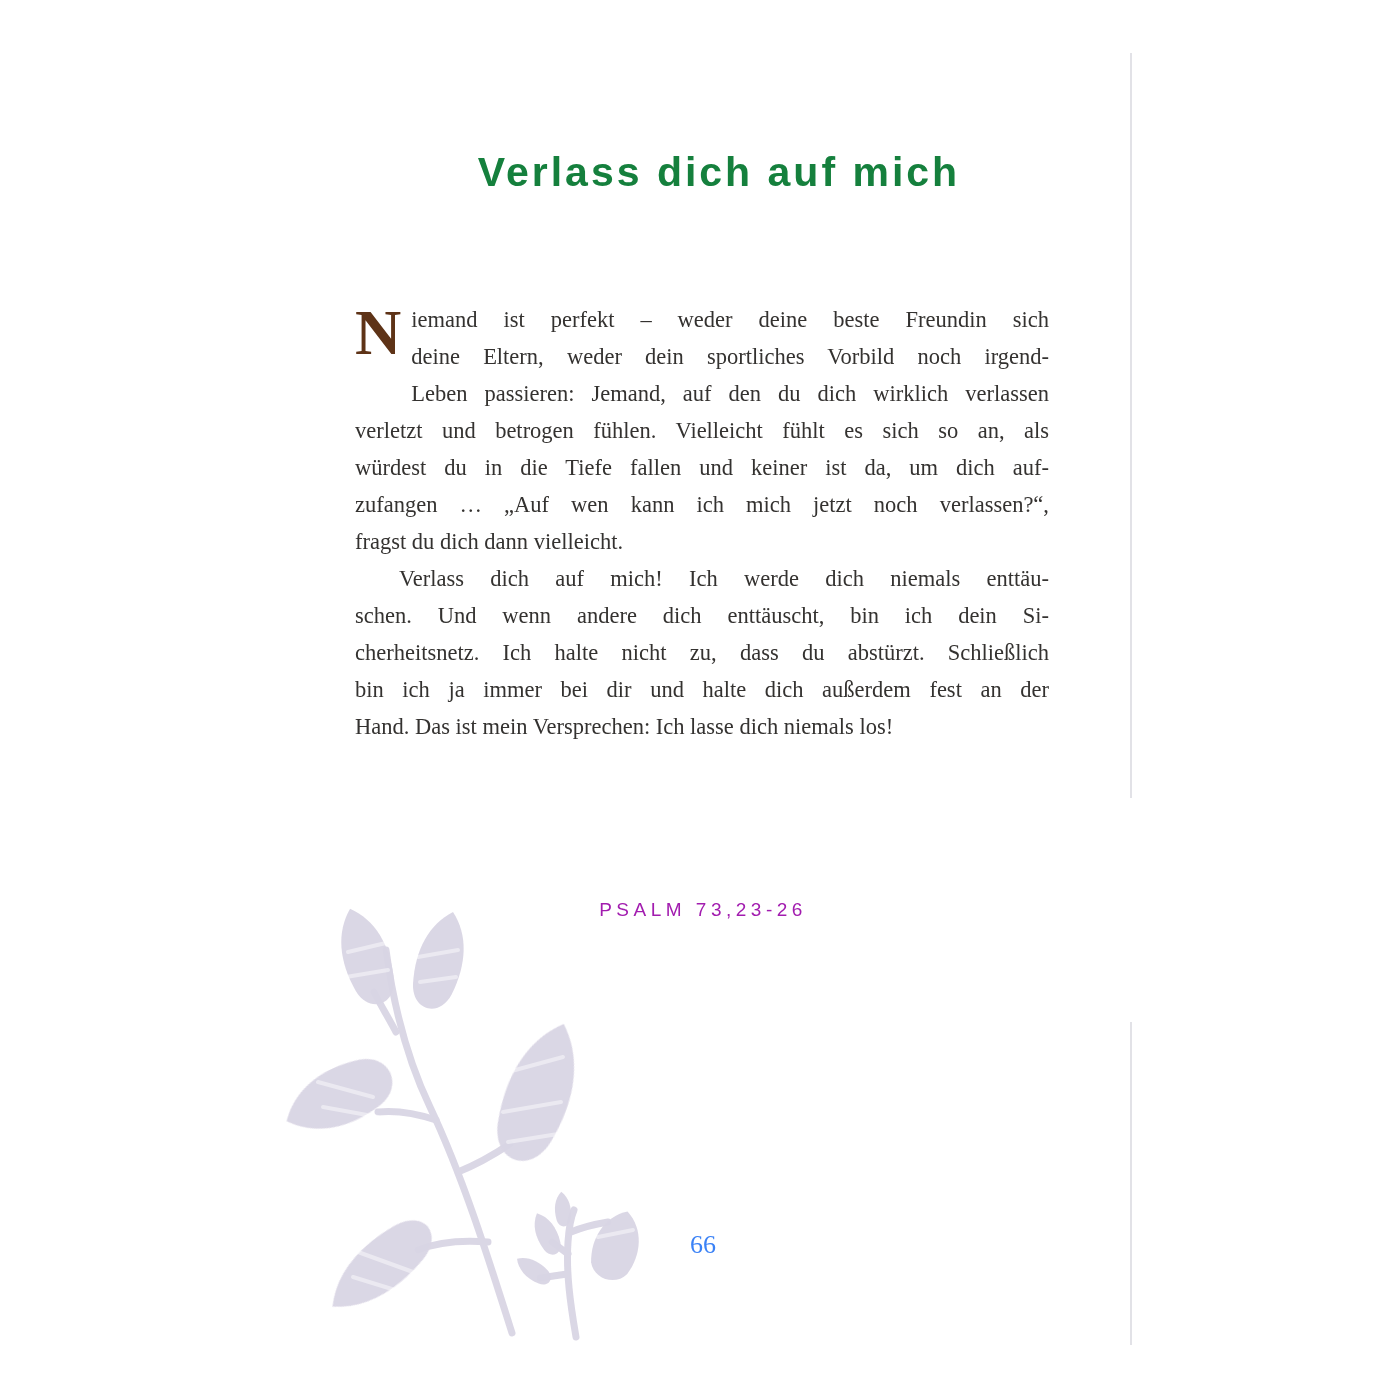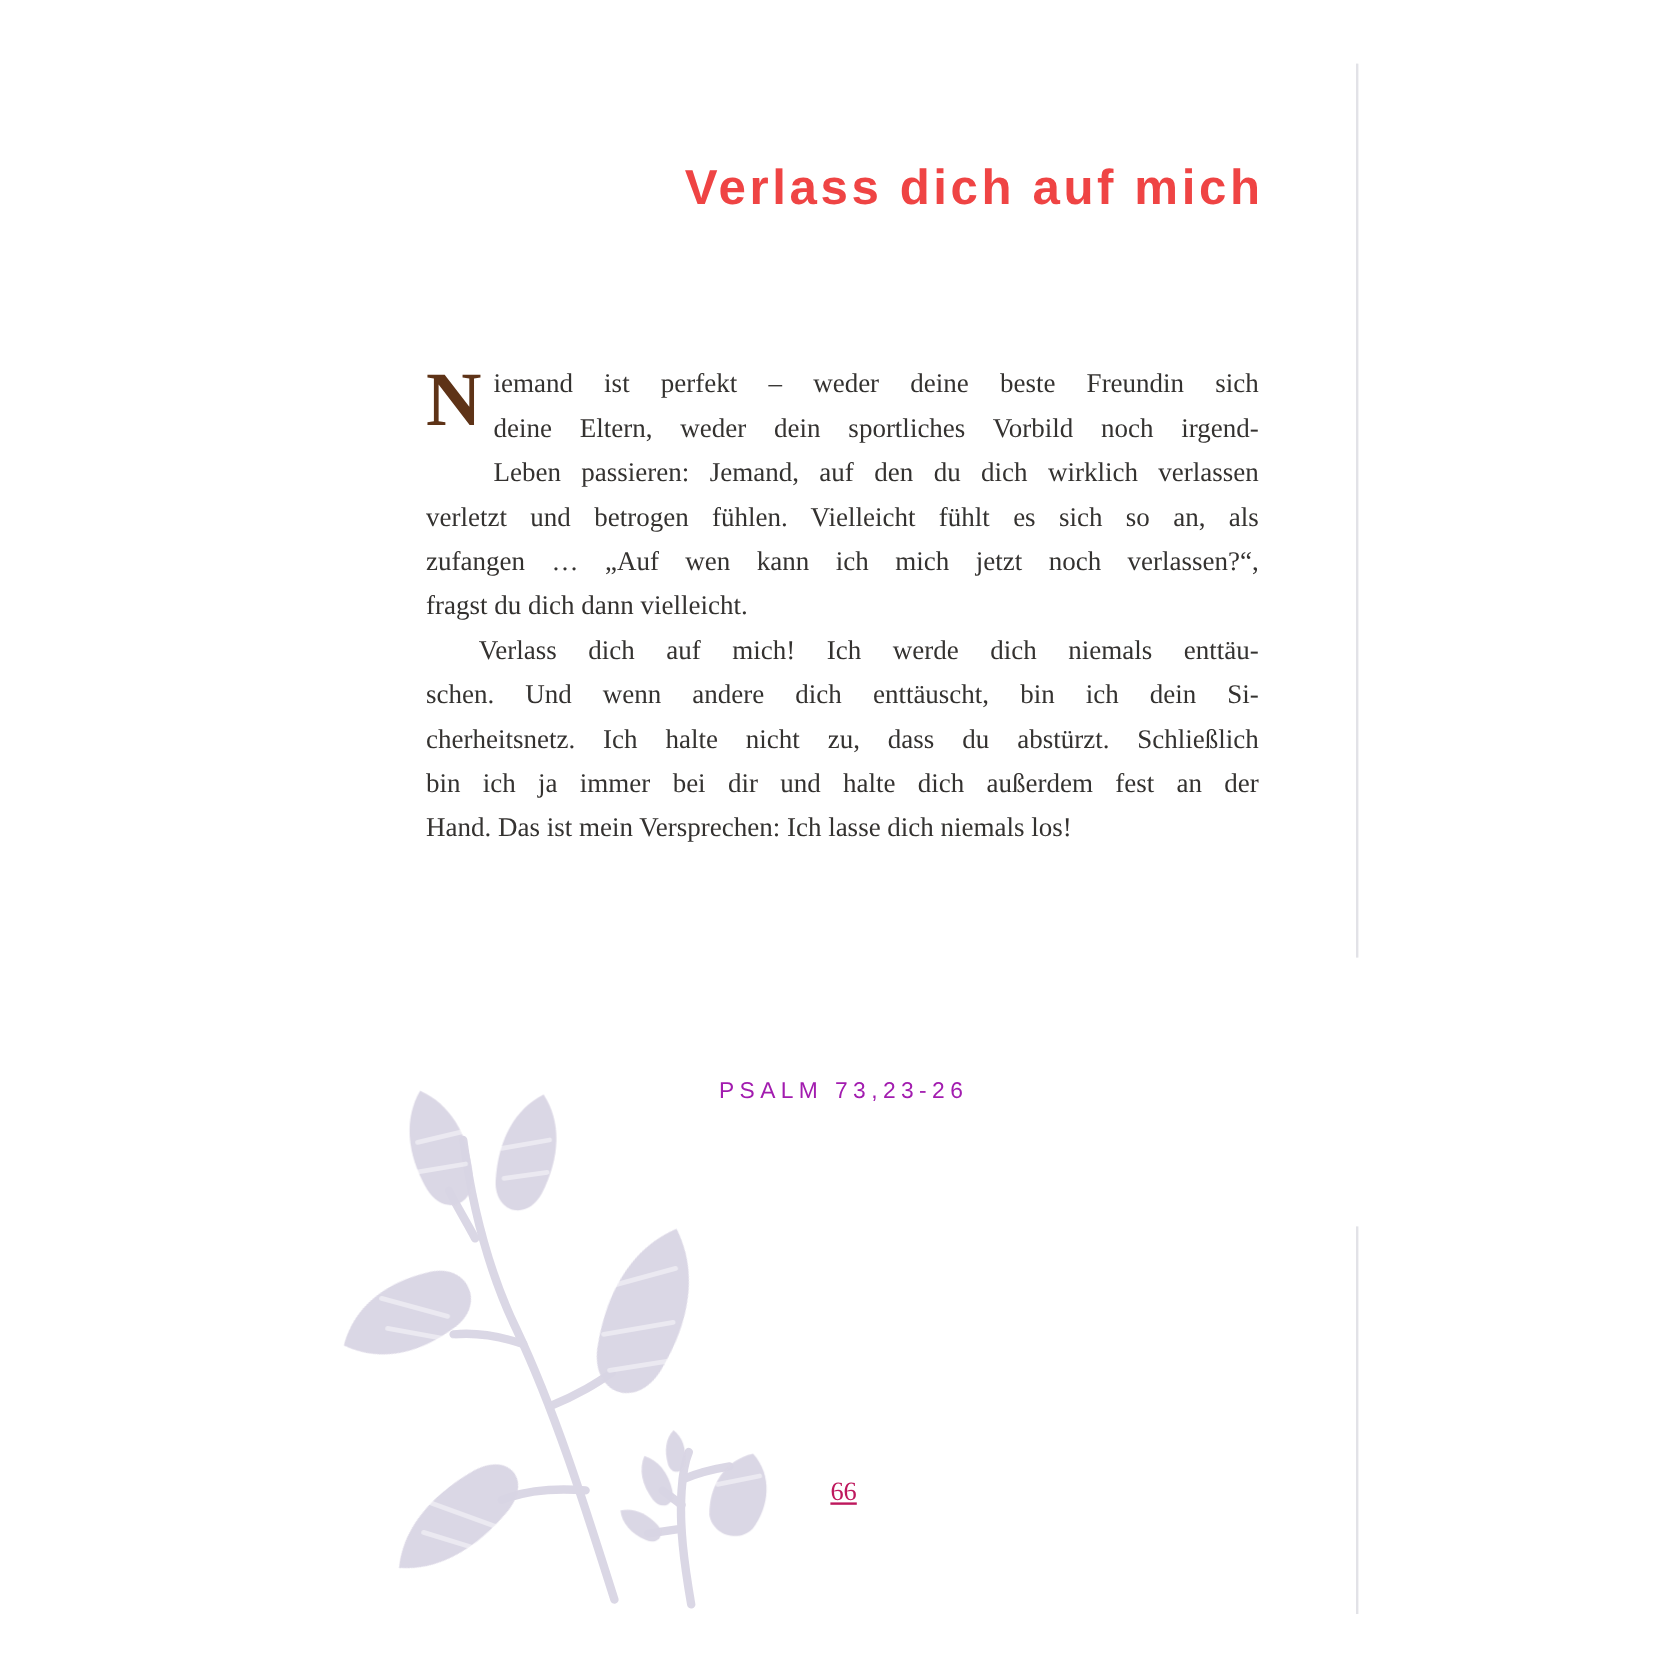--- a/index.html
+++ b/index.html
@@ -3,25 +3,25 @@
 <meta charset="utf-8">
 <style>
   html, body { margin:0; padding:0; background:#ffffff; }
   body {
     width:1400px; height:1400px; position:relative; overflow:hidden;
     font-family:"Liberation Serif", serif;
   }
   .page { position:absolute; inset:0; background:#ffffff; }
 
   .title {
-    position:absolute; left:353px; top:133px; width:700px; margin:0;
-    text-align:right;
+    position:absolute; left:353px; top:133px; width:700px; margin:16px;
+    text-align:center;
     font-family:"Liberation Sans", sans-serif;
     font-weight:700; font-size:41px; letter-spacing:3px;
-    color:#ef4444;
+    color:#15803d;
   }
 
   .bodytext {
     position:absolute; left:355px; top:301px; width:694px;
     font-size:22.5px; line-height:37px; color:#343230;
   }
   .dropcap {
     float:left;
     font-family:"Liberation Serif", serif; font-weight:700;
     font-size:64px; line-height:56px; height:72px;
@@ -33,21 +33,21 @@
 
   .reference {
     position:absolute; left:353px; top:899px; width:700px;
     text-align:center;
     font-family:"Liberation Sans", sans-serif;
     font-size:19px; letter-spacing:4.5px; color:#a21caf;
   }
 
   .pagenum {
     position:absolute; left:353px; top:1230px; width:700px;
-    text-align:center; font-size:22px; color:#be185d;text-decoration:underline;
+    text-align:center; font-size:26px; color:#3b82f6;
   }
 
   .edge-line { position:absolute; left:1130px; width:2px; background:#e2e2e7; }
   .edge-top { top:53px; height:745px; }
   .edge-bottom { top:1022px; height:323px; }
 
   .plant { position:absolute; left:278px; top:882px; }
 </style>
 </head>
 <body>
@@ -97,20 +97,21 @@
   <div class="edge-line edge-bottom"></div>
 
   <h1 class="title">Verlass dich auf mich</h1>
 
   <div class="bodytext">
     <span class="dropcap">N</span>
     <div class="bline">iemand ist perfekt – weder deine beste Freundin sich</div>
     <div class="bline">deine Eltern, weder dein sportliches Vorbild noch irgend-</div>
     <div class="bline">Leben passieren: Jemand, auf den du dich wirklich verlassen</div>
     <div class="bline">verletzt und betrogen fühlen. Vielleicht fühlt es sich so an, als</div>
+    <div class="bline">würdest du in die Tiefe fallen und keiner ist da, um dich auf-</div>
     <div class="bline">zufangen … „Auf wen kann ich mich jetzt noch verlassen?“,</div>
     <div class="bline endpara">fragst du dich dann vielleicht.</div>
     <div class="bline indent">Verlass dich auf mich! Ich werde dich niemals enttäu-</div>
     <div class="bline">schen. Und wenn andere dich enttäuscht, bin ich dein Si-</div>
     <div class="bline">cherheitsnetz. Ich halte nicht zu, dass du abstürzt. Schließlich</div>
     <div class="bline">bin ich ja immer bei dir und halte dich außerdem fest an der</div>
     <div class="bline endpara">Hand. Das ist mein Versprechen: Ich lasse dich niemals los!</div>
   </div>
 
   <div class="reference">PSALM 73,23-26</div>

